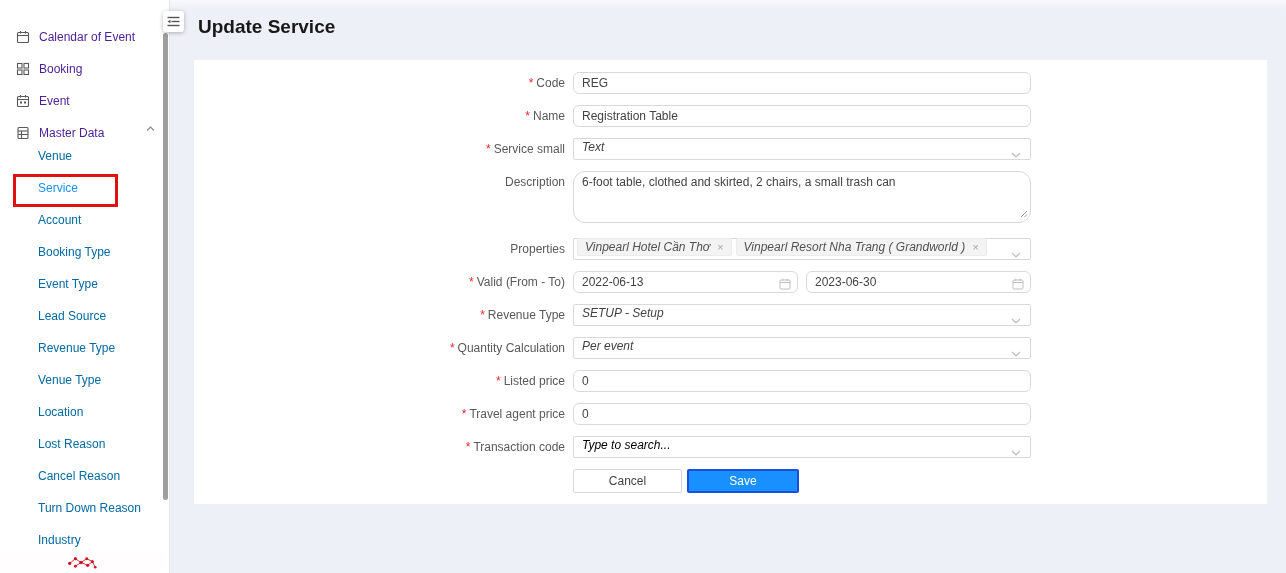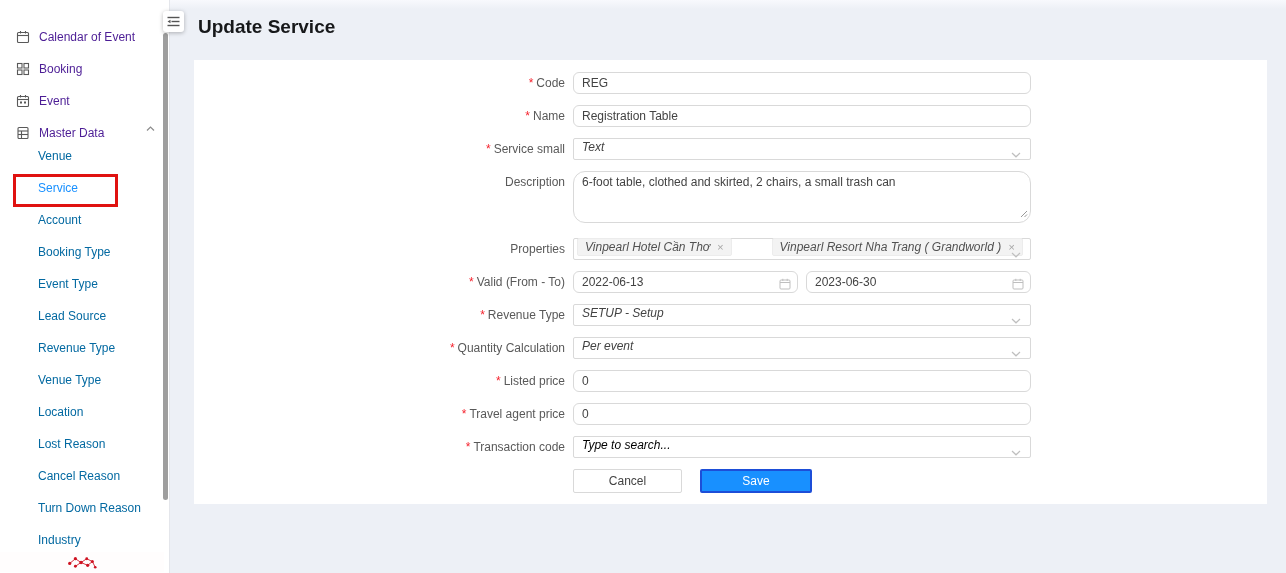--- a/index.html
+++ b/index.html
@@ -51,32 +51,32 @@
   .select { width:100%; height:22px; border:1px solid #d9d9d9; border-radius:2px;
             padding:0 24px 4px 8px; font-size:12px; color:#434343; background:#fff;
             display:flex; align-items:center; cursor:pointer; position:relative;font-style:italic; }
   .select .chev-dn { position:absolute; right:9px; top:8px; }
   .select .ph { color:#000000; }
   textarea.tarea { width:100%; height:52px; border:1px solid #d9d9d9; border-radius:12px;
             padding:3px 8px; font-size:12px; color:#434343; resize:none; outline:none;
             font-family:"Liberation Sans", sans-serif; line-height:15px; }
   .resize-grip { position:absolute; right:3px; bottom:5px; pointer-events:none; }
 
-  .tags-select { padding-left:3px;gap:36px; }
+  .tags-select { padding-left:3px; }
   .tag { display:inline-flex; align-items:center; height:18px; background:#f3f3f3;
          border:1px solid #ececec; border-radius:2px; padding:0 7px; margin-right:4px;
          font-size:12px; color:#515151; white-space:nowrap; }
   .tag .tag-x { margin-left:7px; color:#a6a6a6; font-size:11px; cursor:pointer; }
 
   .dates { display:flex; }
   .date-wrap { position:relative; width:225px; }
   .date-wrap + .date-wrap { margin-left:8px; }
   .date-wrap .cal-icon { position:absolute; right:7px; top:5px; }
 
-  .btn-row { margin-left:379px; display:flex; margin-top:2px;gap:13px; }
+  .btn-row { margin-left:379px; display:flex; margin-top:2px; }
   .btn { height:24px; border-radius:2px; font-size:12px; cursor:pointer;
          display:flex; align-items:center; justify-content:center;
          font-family:"Liberation Sans", sans-serif; }
   .btn-cancel { width:109px; background:#fff; border:1px solid #d9d9d9; color:#434343; }
   .btn-save { width:112px; background:#1890ff; border:2px solid #1d4ed8; color:#fff; margin-left:5px; }
 </style>
 </head>
 <body>
 
 <div class="app">

